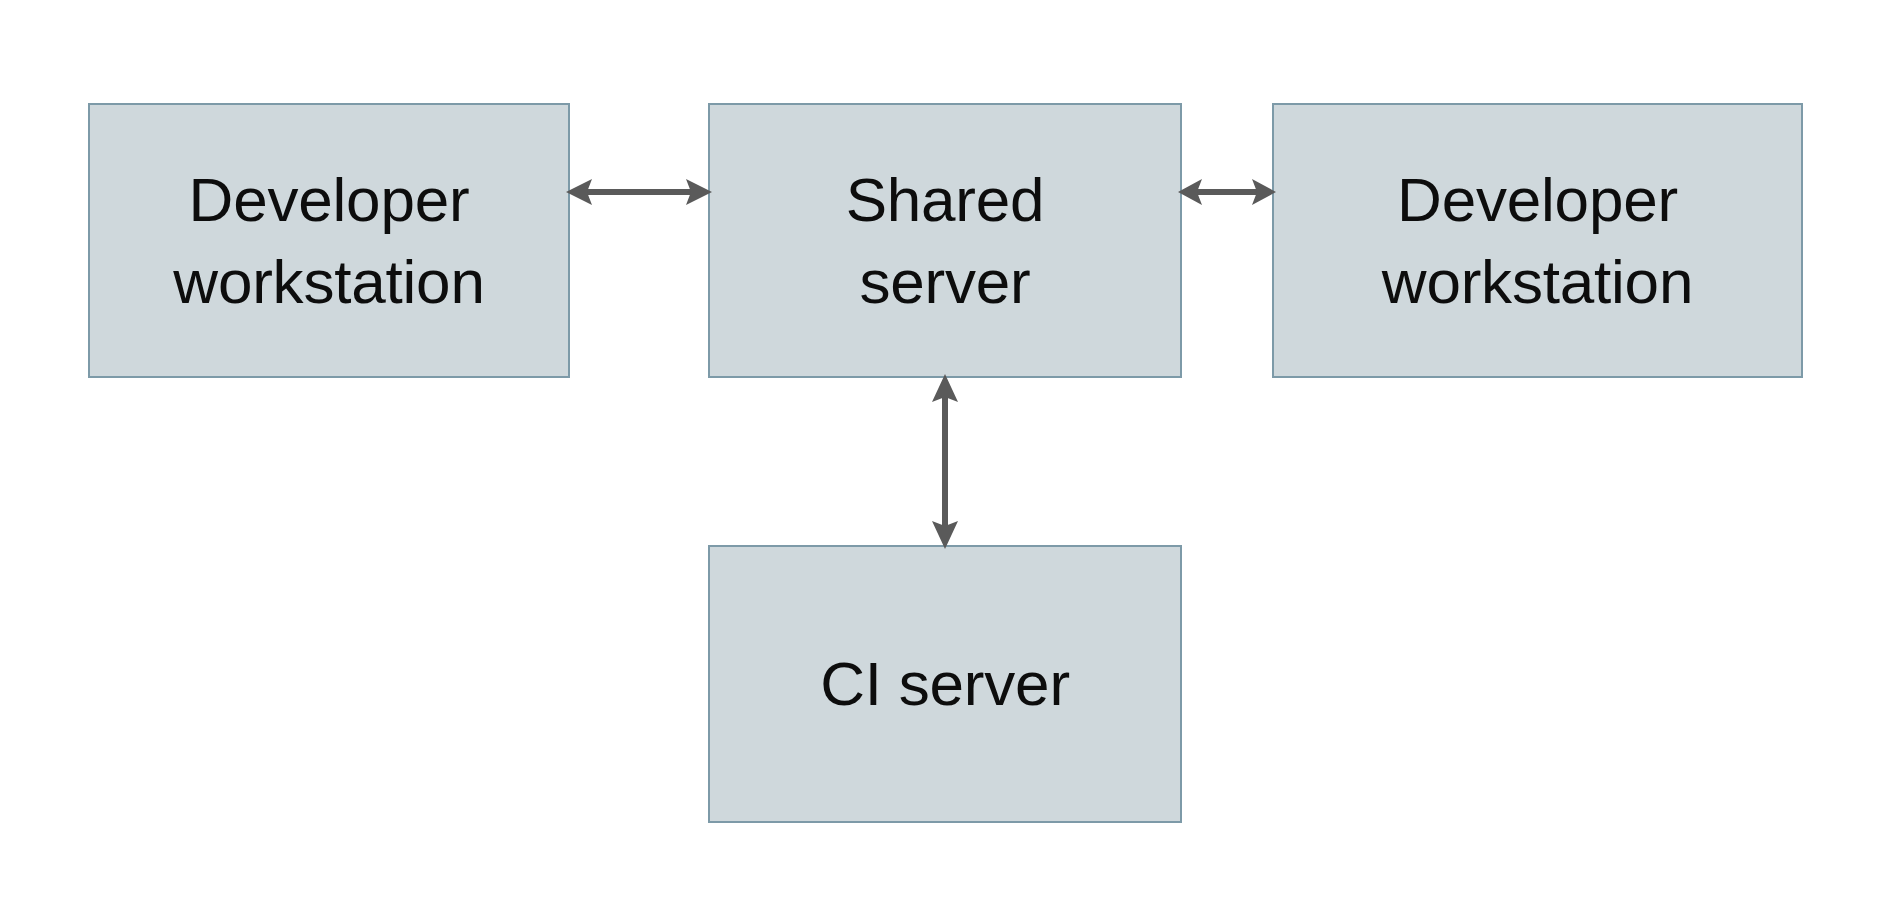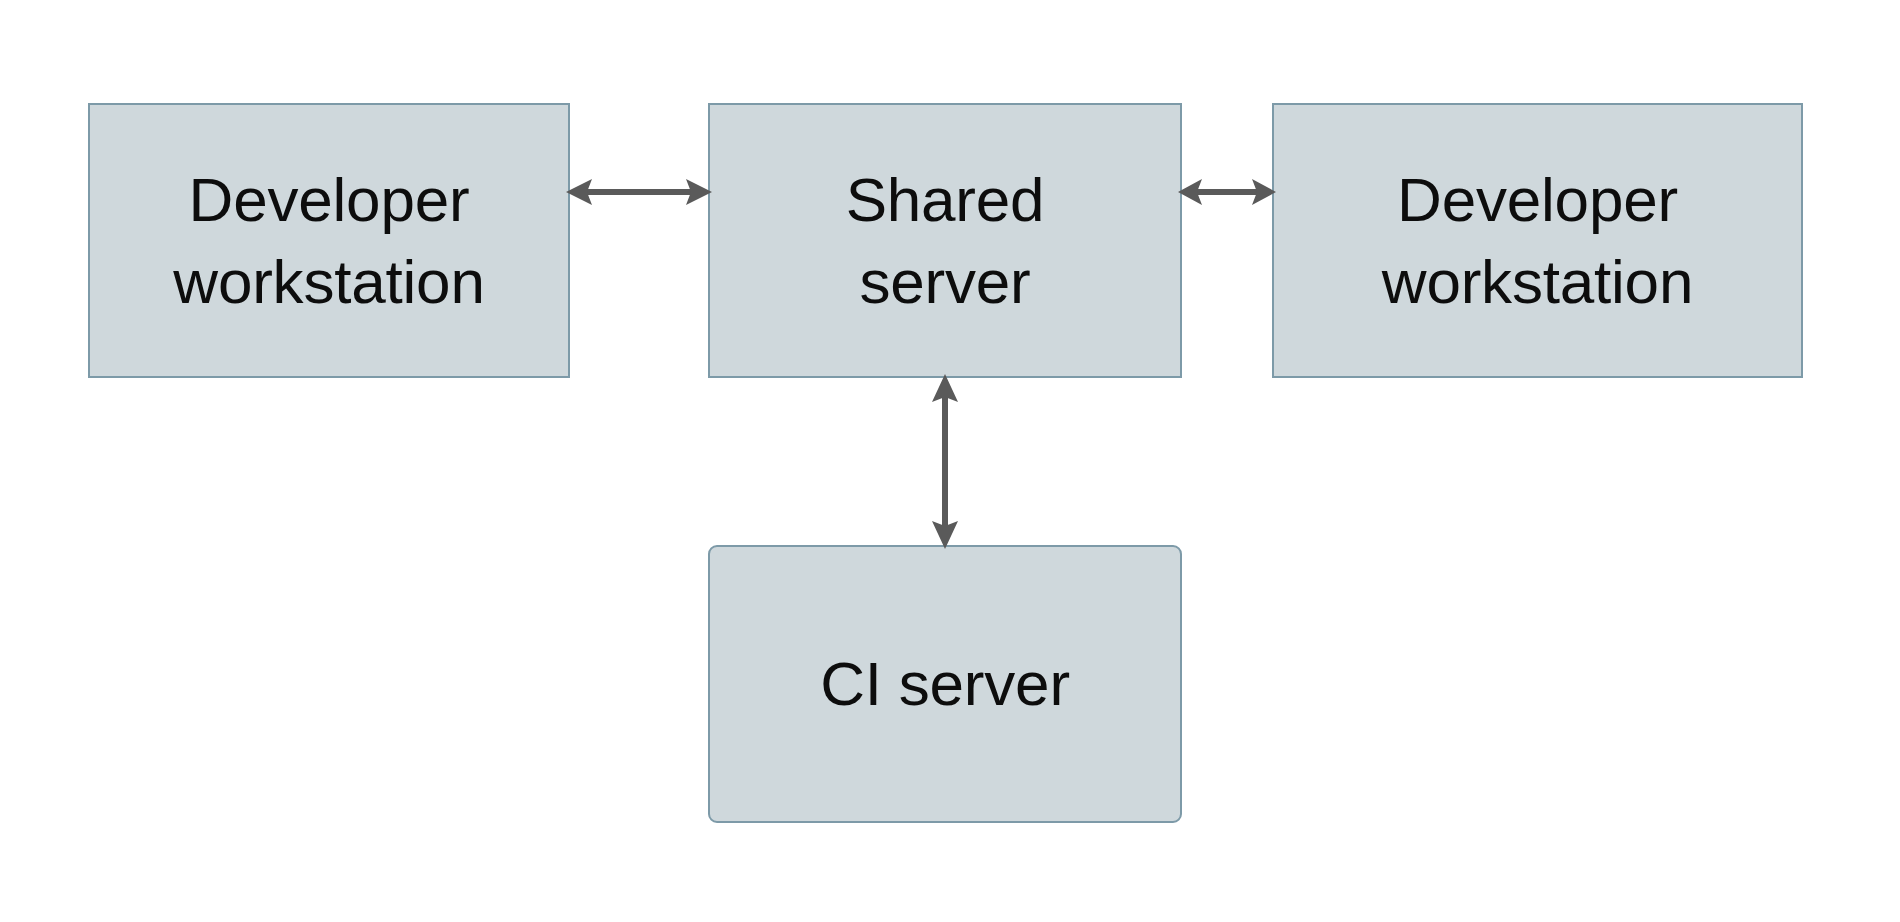--- a/index.html
+++ b/index.html
@@ -34,21 +34,21 @@
     line-height: 1.32;
     color: #0d0d0d;
     font-weight: 400;
     letter-spacing: -0.2px;
     white-space: pre-line;
   }
   
   #node-dev-left   { left: 88px;   top: 103px; width: 482px; height: 275px; }
   #node-cache      { left: 708px;  top: 103px; width: 474px; height: 275px; }
   #node-dev-right  { left: 1272px; top: 103px; width: 531px; height: 275px; }
-  #node-ci         { left: 708px;  top: 545px; width: 474px; height: 278px; border-radius: 9px; }
+  #node-ci         { left: 708px;  top: 545px; width: 474px; height: 278px; }
 
   .edge {
     position: absolute;
   }
   .edge svg { display: block; overflow: visible; }
 
   
   #edge-devleft-cache  { left: 566px;  top: 172px; width: 146px; height: 40px; }
   #edge-cache-devright { left: 1178px; top: 172px; width: 98px;  height: 40px; }
   #edge-cache-ci       { left: 925px;  top: 374px; width: 40px;  height: 175px; }

